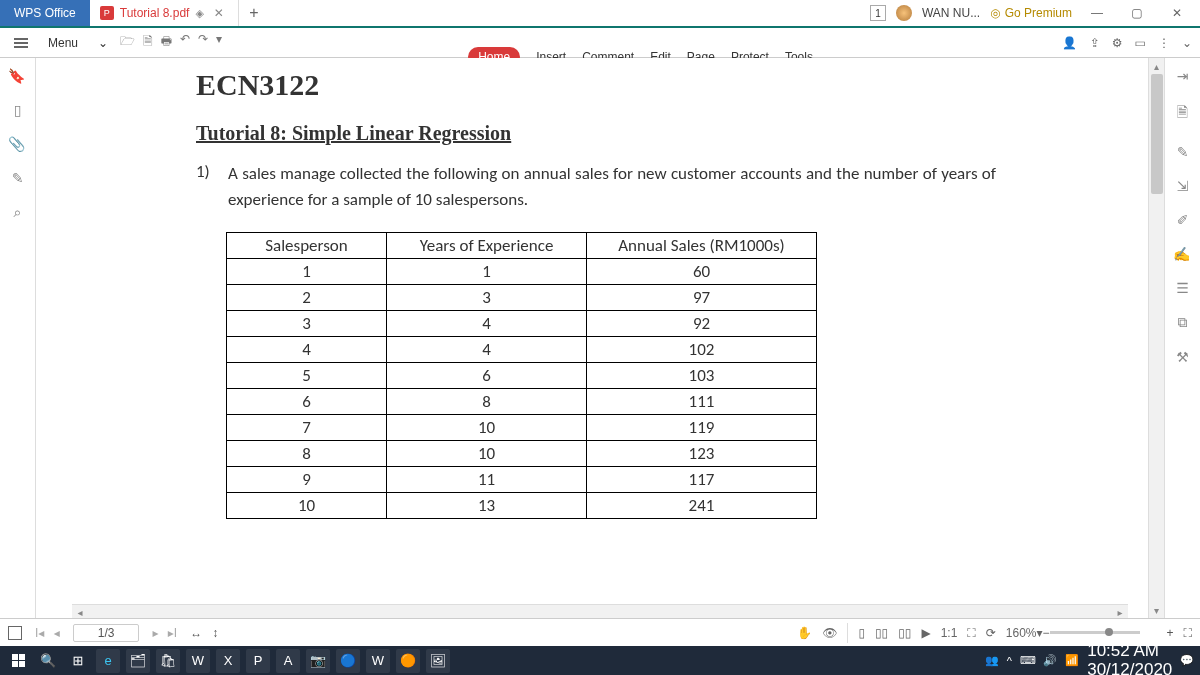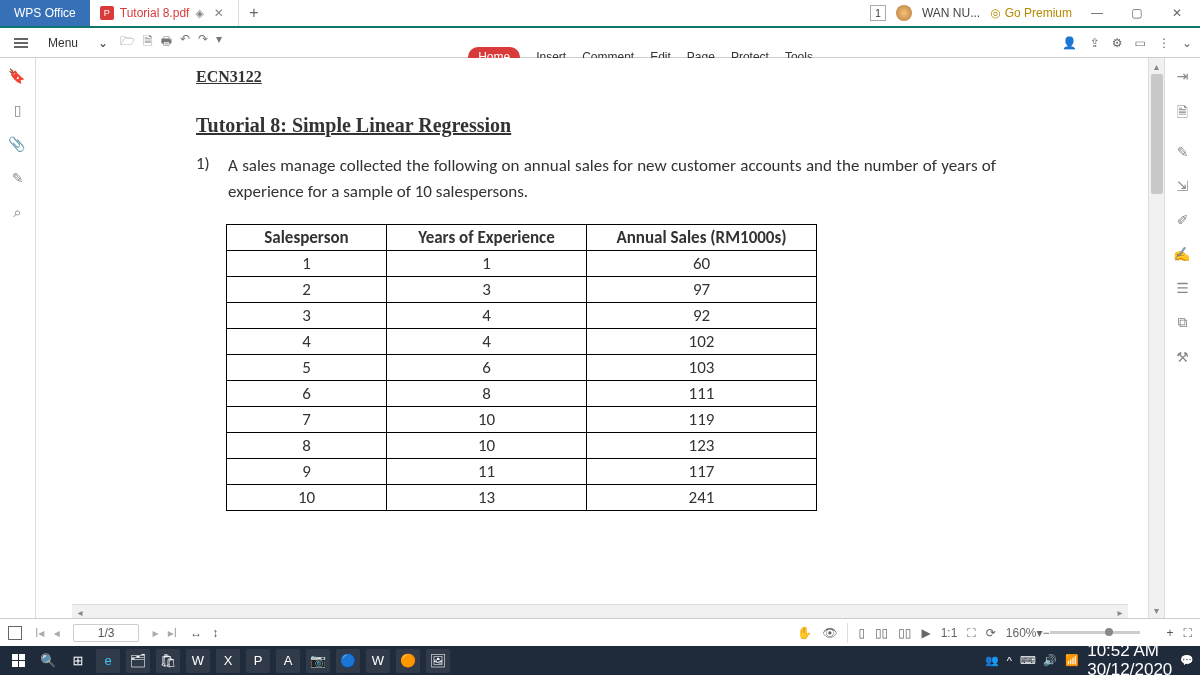--- a/index.html
+++ b/index.html
@@ -29,28 +29,28 @@
   .ribbon-tab { cursor: pointer; color: #333; margin-top: 29px; }
   .ribbon-tab.active { background: #d93a3a; color: #fff; padding: 3px 10px; border-radius: 10px; }
   .toolbar-right { margin-left: auto; display: flex; gap: 12px; color: #666; align-items: center; }
   .toolbar-right span { cursor: pointer; }
   .main { display: flex; height: 560px; }
   .leftbar, .rightbar { width: 36px; border-right: 1px solid #ddd; display: flex; flex-direction: column; align-items: center; padding-top: 10px; gap: 18px; color: #888; }
   .rightbar { border-right: none; border-left: 1px solid #ddd; }
   .leftbar span, .rightbar span { cursor: pointer; font-size: 14px; }
   .doc-wrap { flex: 1; position: relative; overflow: hidden; background: #fff; }
   .doc { position: absolute; left: 160px; top: 10px; width: 800px; }
-  .doc h1 { font-family: "Times New Roman", serif; font-size: 16px; text-decoration: underline; font-weight: bold; margin-bottom: 28px; }
+  .doc h1 { font-family: "Times New Roman", serif; font-size: 30px; font-weight: bold; margin-bottom: 20px; }
   .doc h2 { font-family: "Times New Roman", serif; font-size: 20px; text-decoration: underline; font-weight: bold; margin-bottom: 16px; }
   .question { font-family: Calibri, Arial, sans-serif; font-size: 17px; display: flex; gap: 12px; margin-bottom: 20px; text-align: justify;}
   .q-num { width: 20px; flex-shrink: 0; }
   .q-txt { flex:1; line-height: 1.5; }
   table.data { border-collapse: collapse; margin-left: 30px; }
   table.data th, table.data td { border: 1.5px solid #000; padding: 2px 8px; text-align: center; font-family: Calibri, Arial, sans-serif; font-size: 17px; }
-  table.data th { font-weight: bold; }
+  table.data th { font-weight: normal; }
   table.data th:nth-child(1), table.data td:nth-child(1) { width: 160px; }
   table.data th:nth-child(2), table.data td:nth-child(2) { width: 200px; }
   table.data th:nth-child(3), table.data td:nth-child(3) { width: 230px; }
   .vscroll { position: absolute; right: 0; top: 0; width: 16px; height: 100%; background: #f1f1f1; border-left:1px solid #ddd;}
   .vscroll .arrow { height: 16px; display: flex; align-items: center; justify-content: center; color: #888; font-size: 10px; }
   .vscroll .thumb { position: absolute; top: 16px; left: 2px; width: 12px; height: 120px; background: #c8c8c8; border-radius: 2px; }
   .hscroll { position:absolute; left:36px; right:36px; bottom:0; height:14px; background:#f1f1f1; border-top:1px solid #ddd;}
   .hscroll .larr,.hscroll .rarr{position:absolute;top:0;width:16px;height:14px;display:flex;align-items:center;justify-content:center;color:#888;font-size:10px;}
   .hscroll .larr{left:0;} .hscroll .rarr{right:0;}
   .statusbar { height: 28px; border-top: 1px solid #ccc; display: flex; align-items: center; padding: 0 8px; gap: 10px; font-size: 12px; color: #555; }

